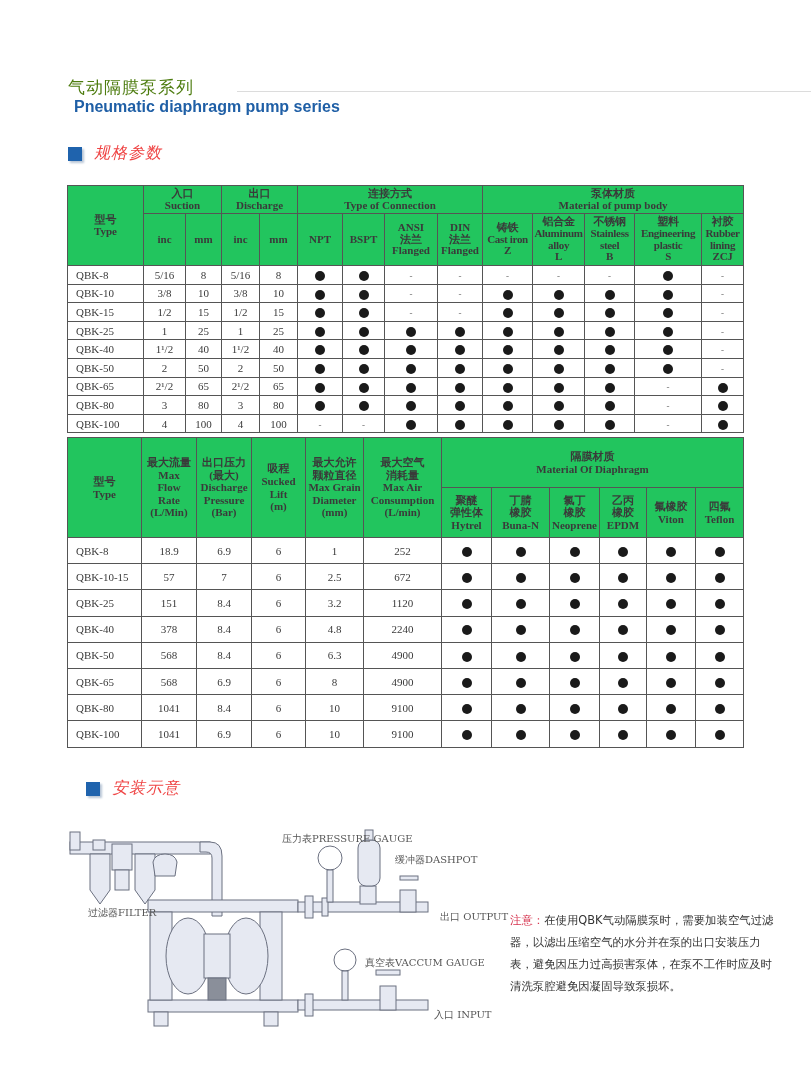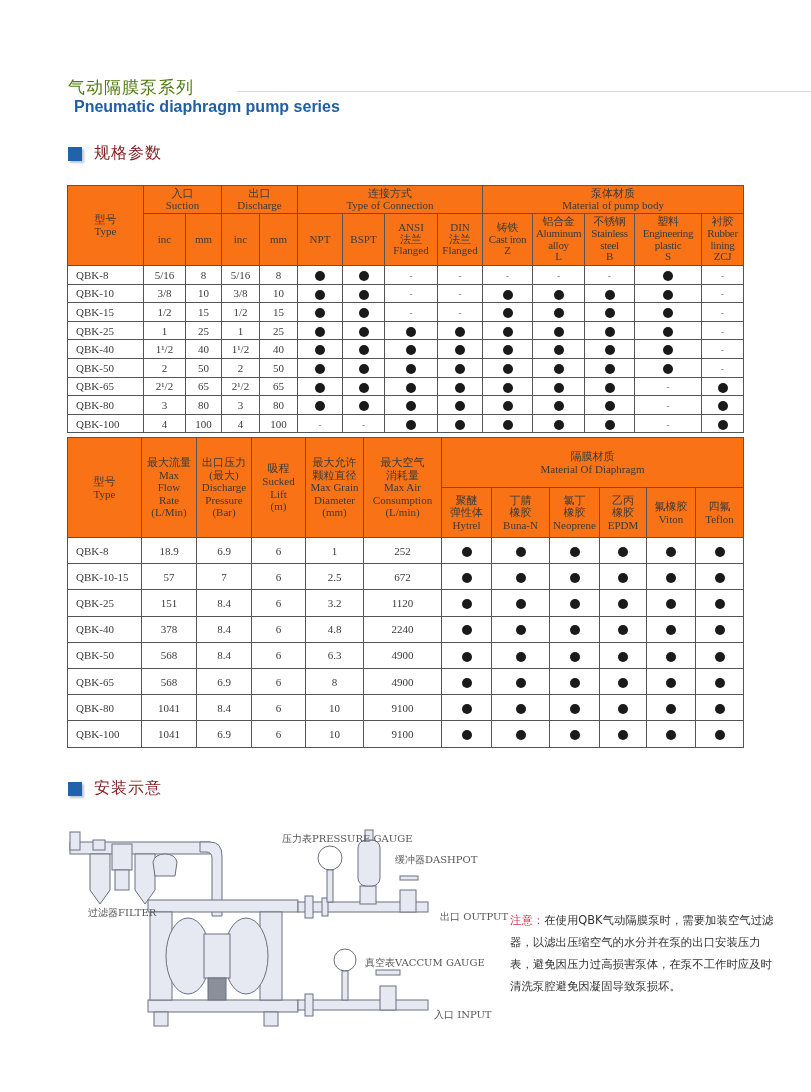--- a/index.html
+++ b/index.html
@@ -5,25 +5,25 @@
   * { box-sizing: border-box; margin: 0; padding: 0; }
   html, body { width: 811px; height: 1092px; background: #ffffff; overflow: hidden; }
   body { position: relative; font-family: "DejaVu Serif", "Liberation Serif", serif; color: #333; }
 
   .page-title { position: absolute; left: 68px; top: 76px; font-family: "DejaVu Sans", sans-serif; font-size: 17px; color: #4d7c0f; letter-spacing: 1px; }
   .page-subtitle { position: absolute; left: 74px; top: 98px; font-family: "Liberation Sans", sans-serif; font-weight: bold; font-size: 16px; color: #1f5fa6; }
   .title-rule { position: absolute; left: 237px; top: 91px; width: 574px; height: 1px; background: #dcdcdc; }
 
   .section-head { position: absolute; left: 68px; display: flex; align-items: center; }
   .section-square { width: 14px; height: 14px; background: #1f63ad; box-shadow: 2px 2px 2px #b9c6d6; margin-right: 12px; }
-  .section-label { font-family: "DejaVu Sans", sans-serif; font-size: 16px; color: #7f1d1d; letter-spacing: 1px; }
+  .section-label { font-family: "DejaVu Sans", sans-serif; font-size: 16px; color: #ef4444; letter-spacing: 1px; font-style: italic; }
 
   table.spec { position: absolute; border-collapse: collapse; table-layout: fixed; font-family: "Liberation Serif", serif; color: #3a3a3a; }
   table.spec td, table.spec th { border: 1.5px solid #555; text-align: center; vertical-align: middle; padding: 0; overflow: hidden; white-space: nowrap; }
-  table.spec th { background: #f97316; font-weight: normal; line-height: 1.05; white-space: normal; }
+  table.spec th { background: #22c55e; font-weight: bold; line-height: 1.05; white-space: normal; }
   table.spec td { background: #fff; }
   table.spec td.type { text-align: left; padding-left: 8px; }
 
   #t1 { left: 67px; top: 185px; width: 676px; font-size: 11px; }
   #t1 tr.h1 { height: 28px; }
   #t1 tr.h2 { height: 52px; }
   #t1 tr.d { height: 18.6px; }
   #t1 th { font-size: 11px; }
   #t1 th.small { font-size: 11px; letter-spacing: -0.3px; }
 
@@ -490,21 +490,21 @@
         <td><span class="dot"></span></td>
         <td><span class="dot"></span></td>
         <td><span class="dot"></span></td>
         <td><span class="dot"></span></td>
         <td><span class="dot"></span></td>
         <td><span class="dot"></span></td>
       </tr>
     </tbody>
 </table>
 
-<div class="section-head" style="top:778px;">
+<div class="section-head" style="top:778px;margin-left:18px;">
   <span class="section-square"></span>
   <span class="section-label">安装示意</span>
 </div>
 
 <div class="diagram">
   <svg width="450" height="210" viewBox="0 0 450 210">
     <g fill="#e6e9f2" stroke="#6b7080" stroke-width="1">
 
       <rect x="10" y="22" width="140" height="12"></rect>
 

